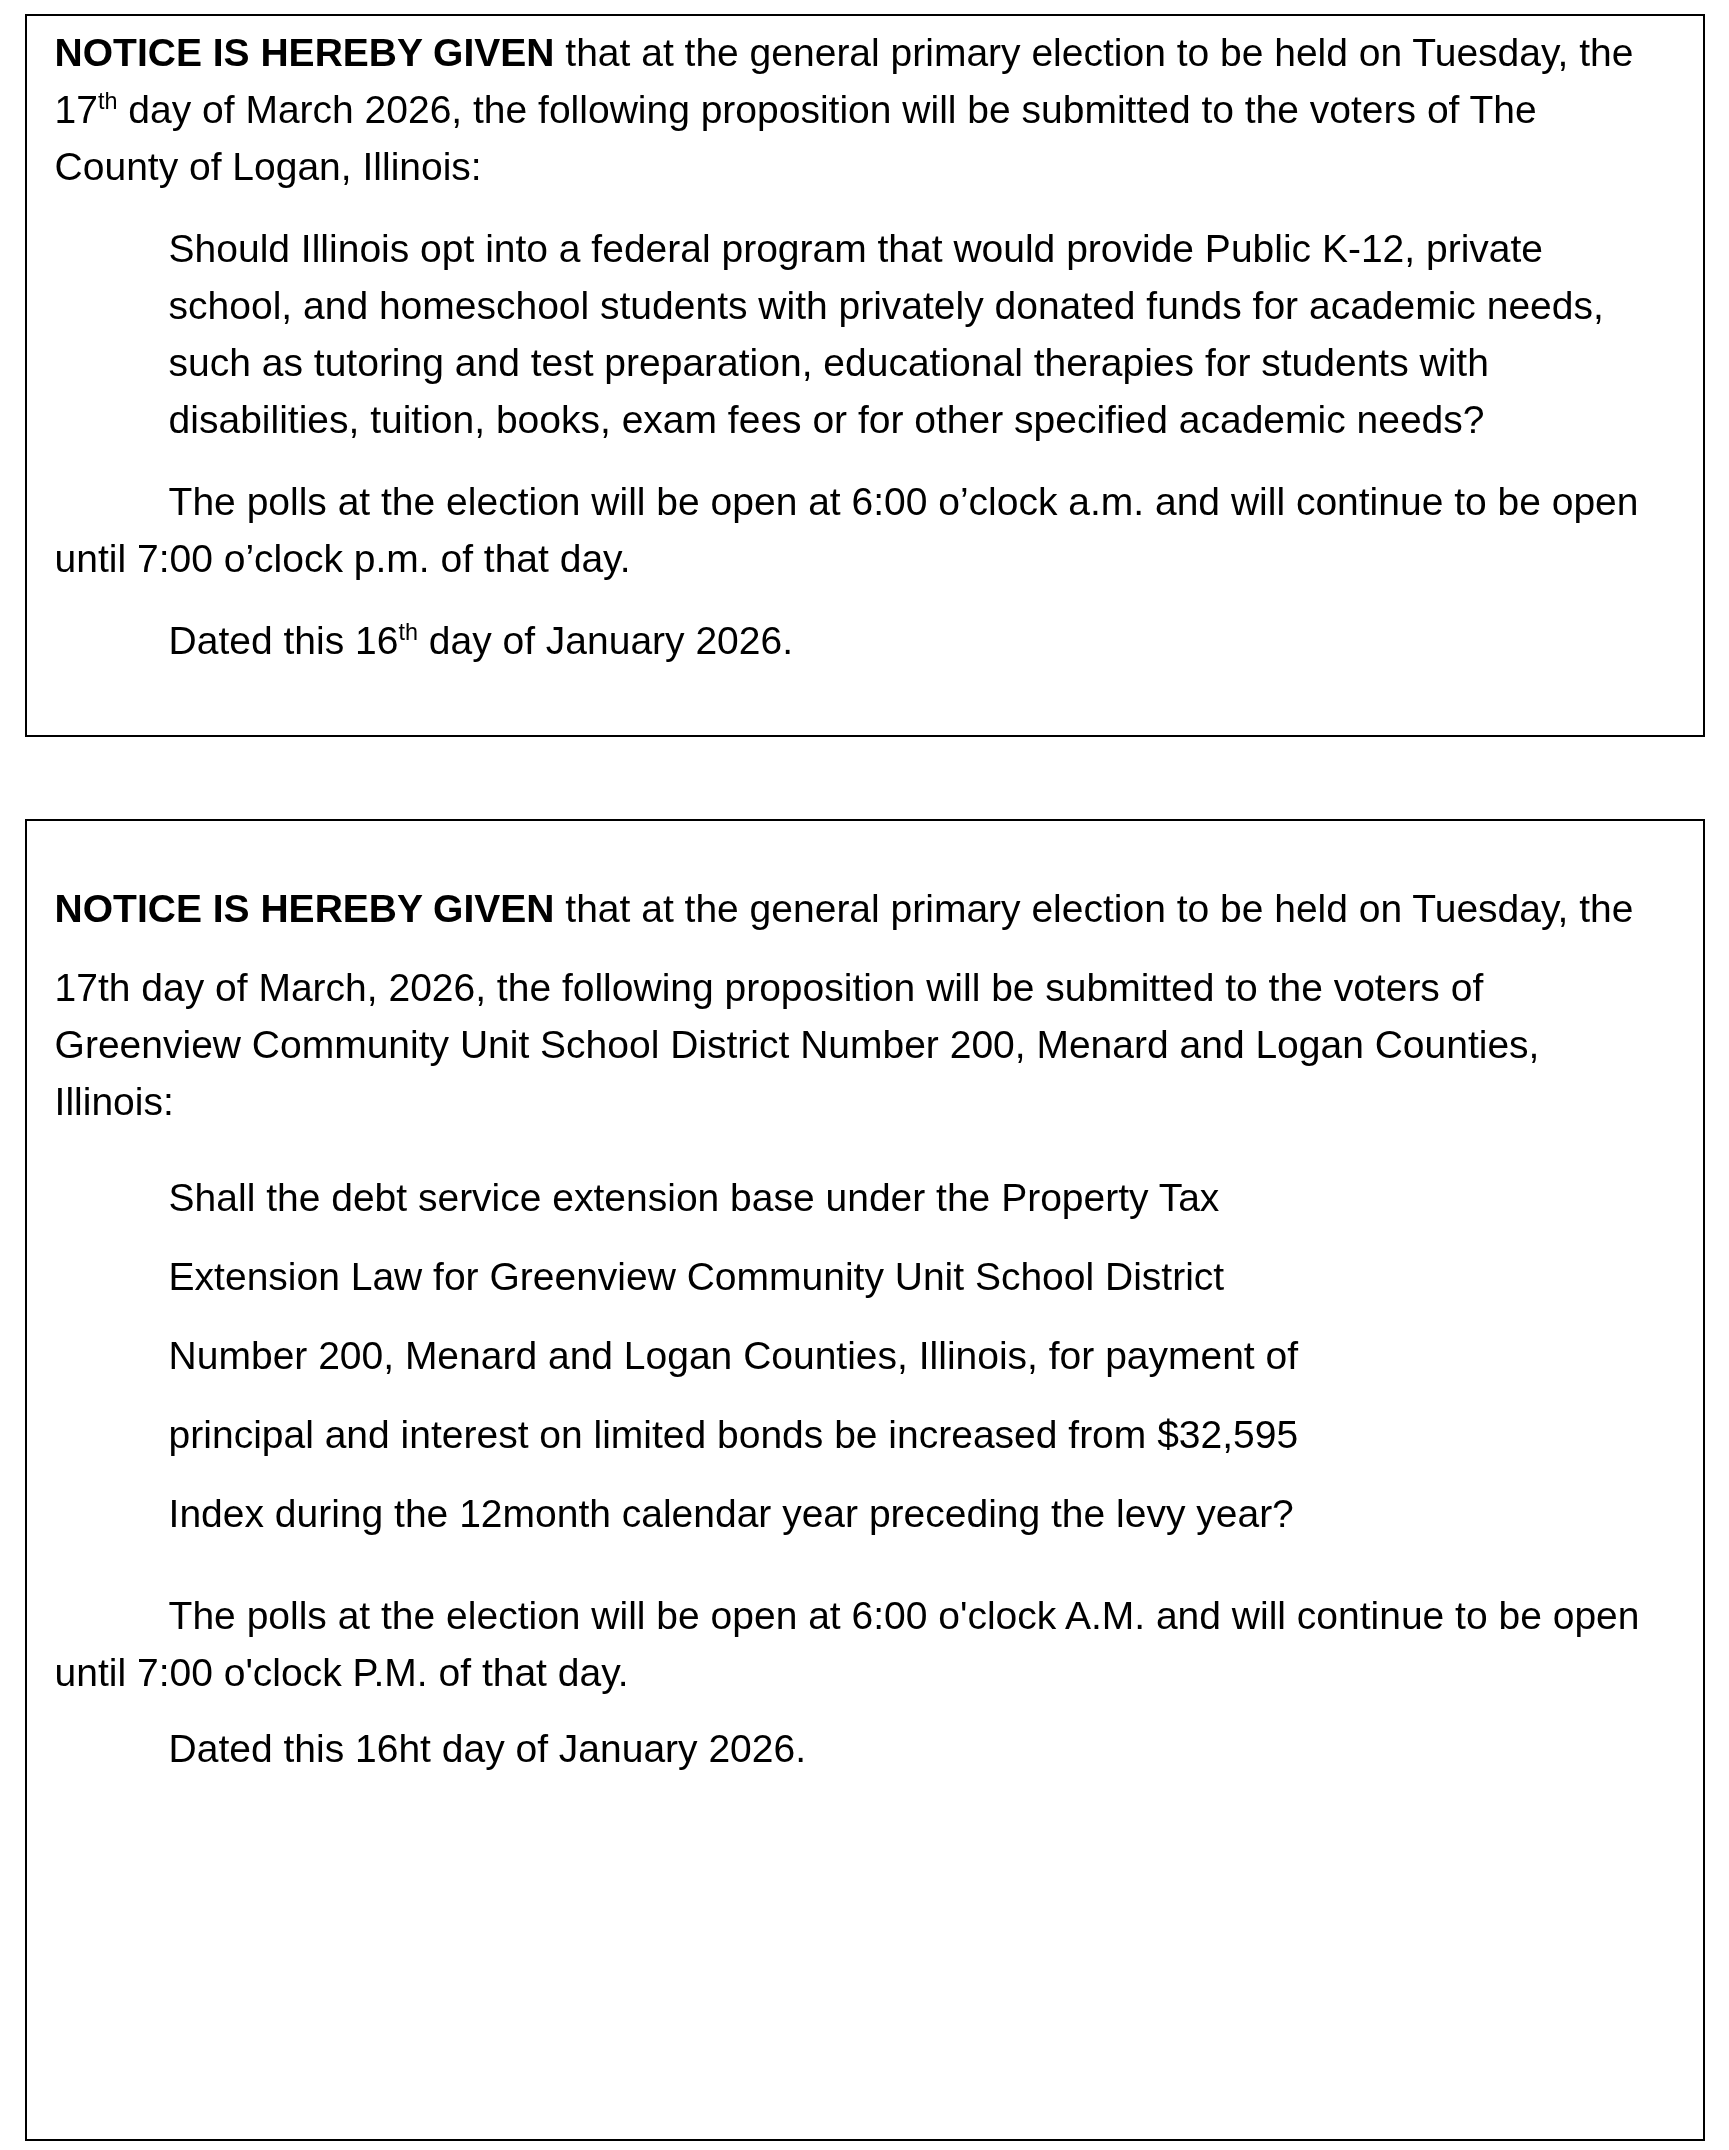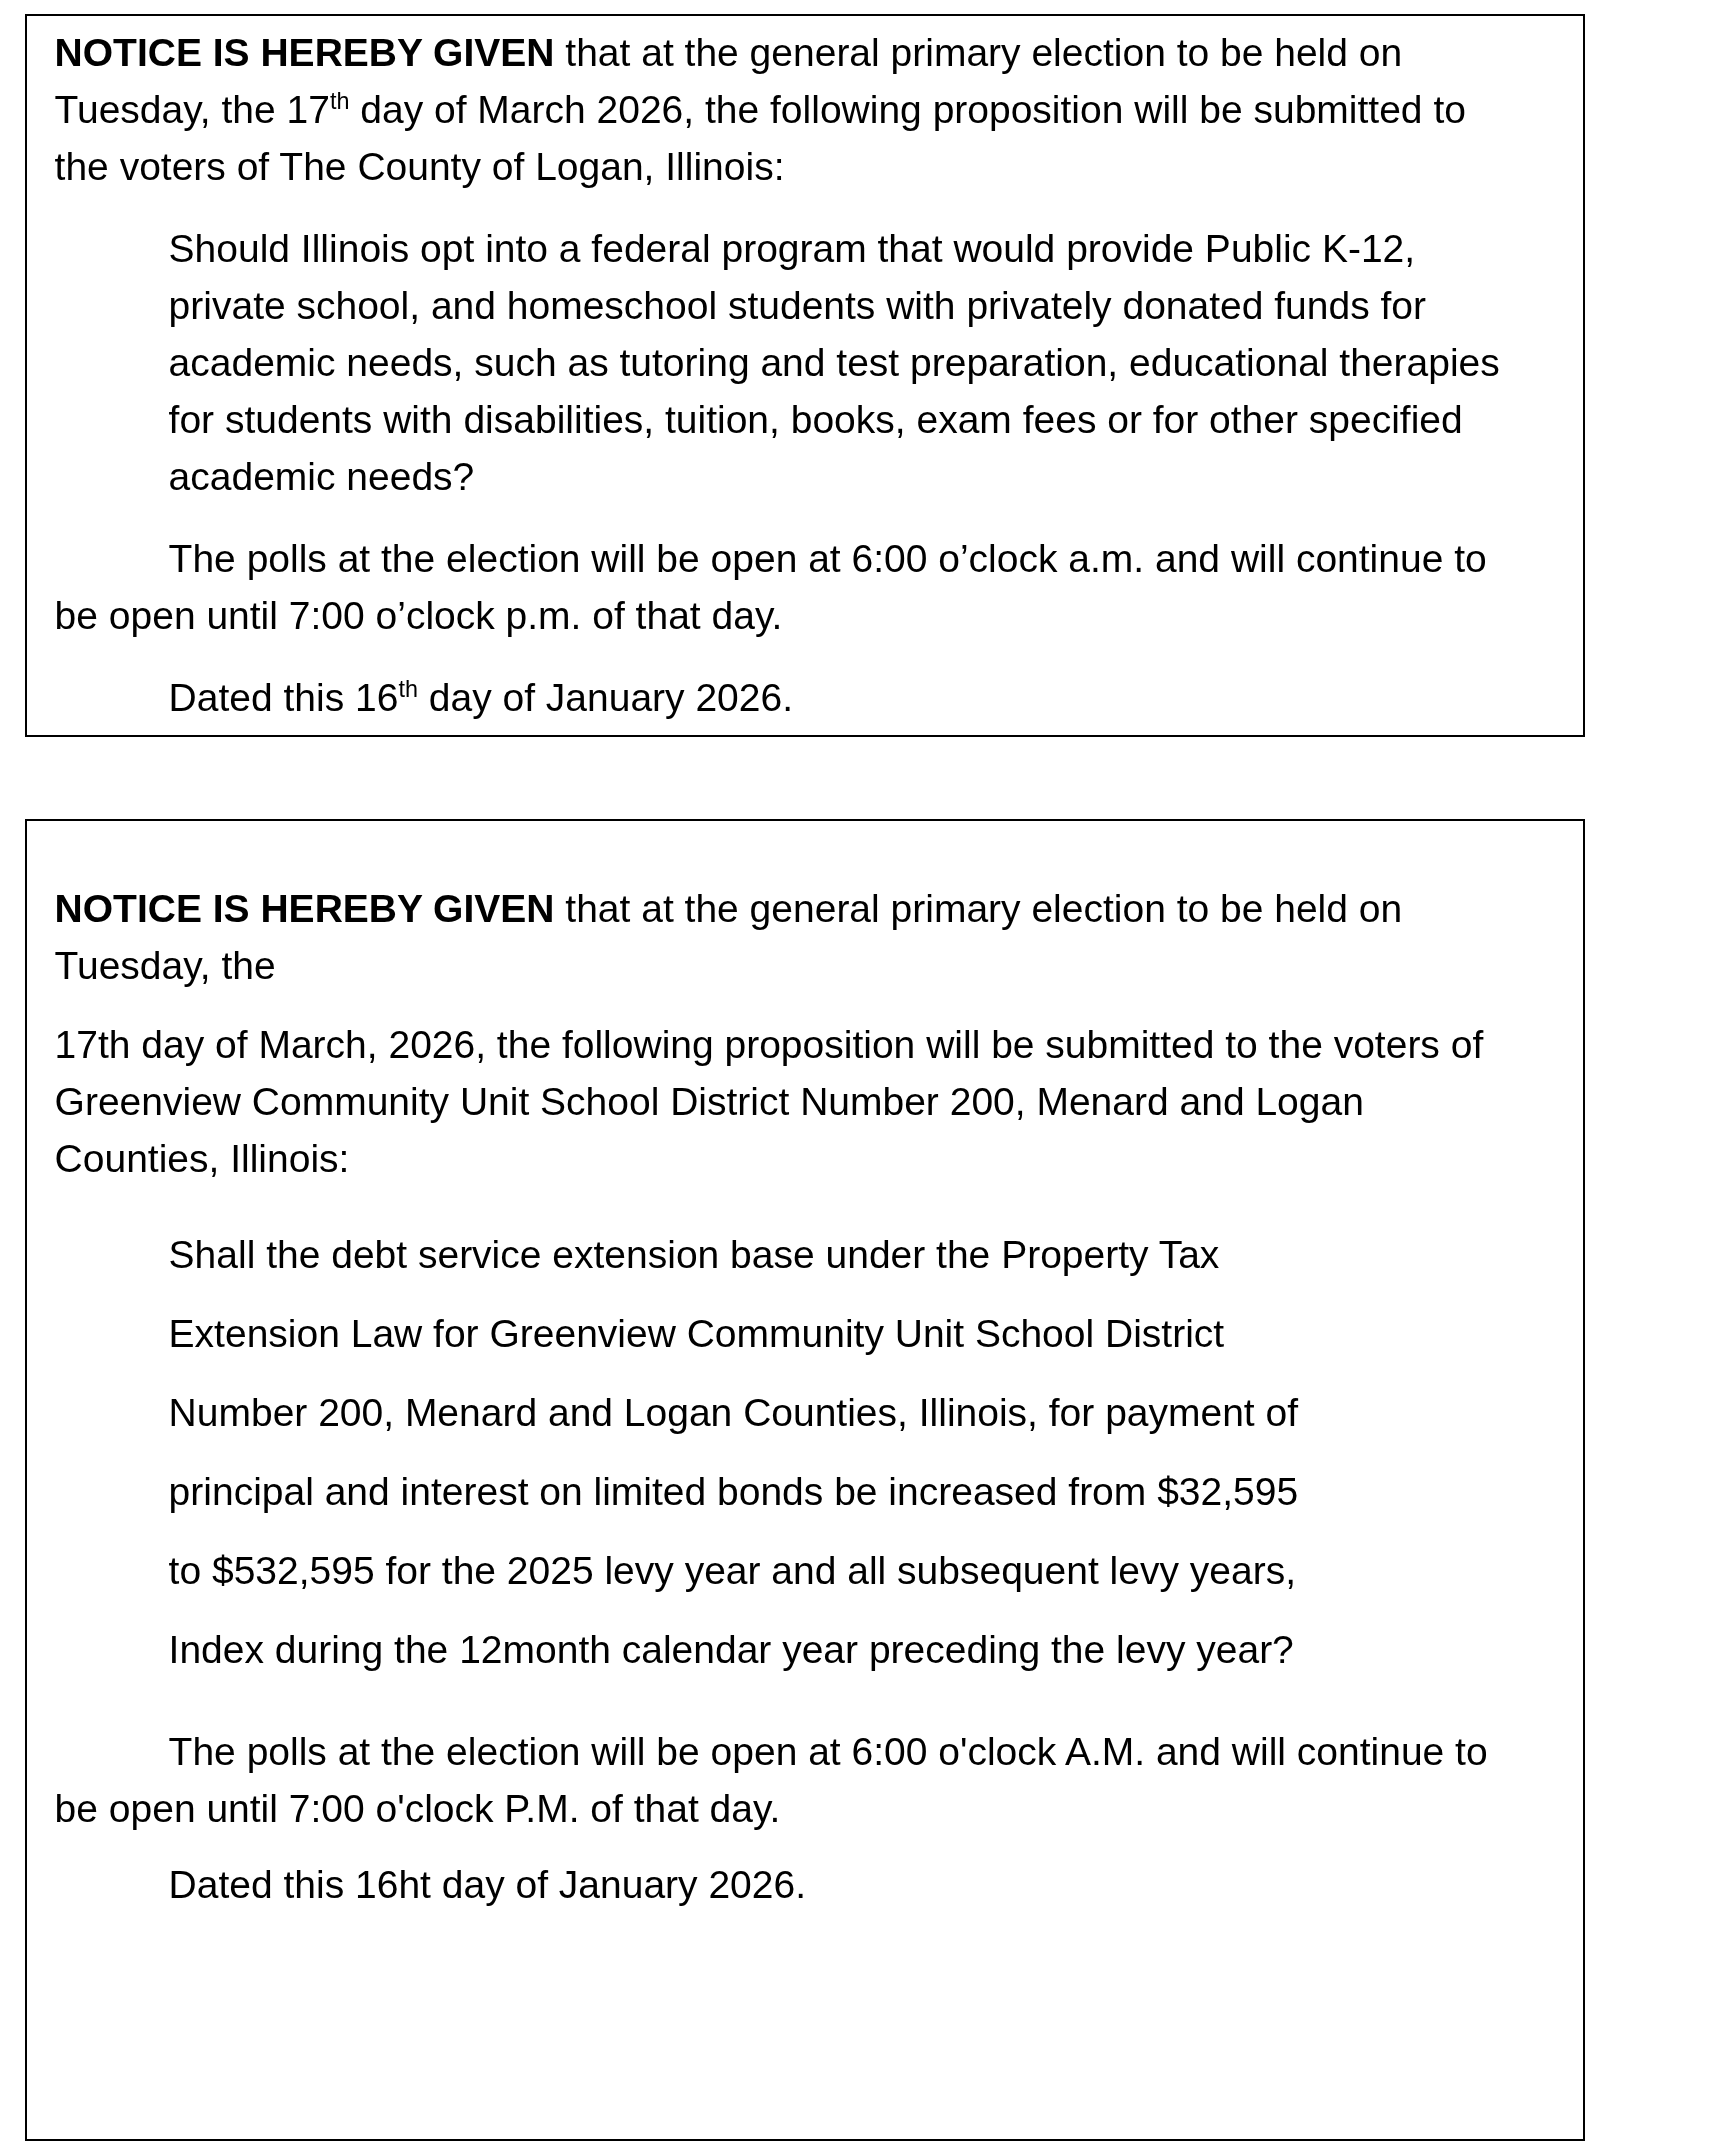--- a/index.html
+++ b/index.html
@@ -8,21 +8,21 @@
     width: 1729px;
     height: 2151px;
     position: relative;
     overflow: hidden;
     color: #000000;
     font-family: "Liberation Sans", sans-serif;
   }
   .notice-box {
     position: absolute;
     left: 25px;
-    width: 1560px;
+    width: 1680px;
     border: 2.1px solid #000000;
     background: #ffffff;
     padding-left: 27.6px;
     padding-right: 55px;
   }
   .box1 { top: 13.8px; height: 723px; padding-top: 8.3px; }
   .box2 { top: 819px; height: 1322px; padding-top: 59px; }
   .para {
     font-size: 39px;
     line-height: 57px;
@@ -62,21 +62,20 @@
   <section class="notice-box box2">
     <p class="para opening2"><strong class="bold">NOTICE IS HEREBY GIVEN</strong><span> that at the general primary election to be held on Tuesday, the</span></p>
 
     <p class="para continuation2">17th day of March, 2026, the following proposition will be submitted to the voters of Greenview Community Unit School District Number 200, Menard and Logan Counties, Illinois:</p>
 
     <div class="prop-block">
       <div class="prop-line">Shall the debt service extension base under the Property Tax</div>
       <div class="prop-line">Extension Law for Greenview Community Unit School District</div>
       <div class="prop-line">Number 200, Menard and Logan Counties, Illinois, for payment of</div>
       <div class="prop-line">principal and interest on limited bonds be increased from $32,595</div>
-      <div class="prop-line">to $532,595 for the 2025 levy year and all subsequent levy years,</div>
       <div class="prop-line">Index during the 12month calendar year preceding the levy year?</div>
     </div>
 
     <p class="para first-indent polls2">The polls at the election will be open at 6:00 o'clock A.M. and will continue to be open until 7:00 o'clock P.M. of that day.</p>
 
     <p class="para first-indent dated2">Dated this 16ht day of January 2026.</p>
   </section>
 
 </div>
 

